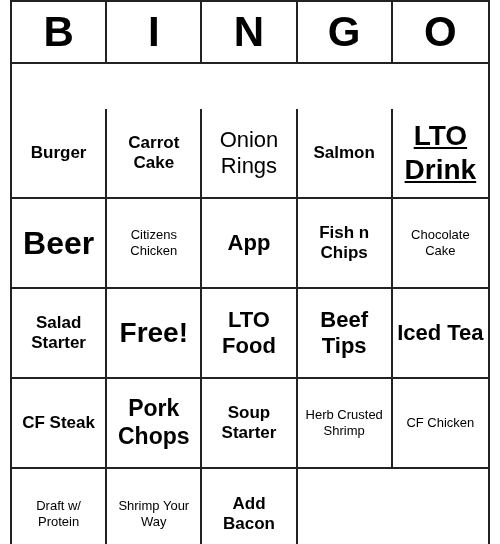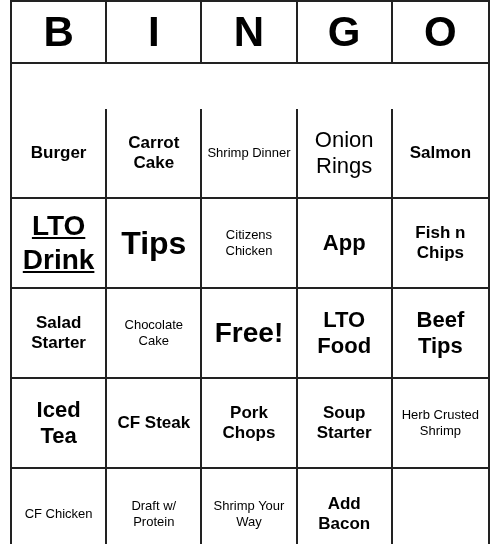--- a/index.html
+++ b/index.html
@@ -69,66 +69,63 @@
       <div class="bingo-header-cell">O</div>
     </div>
   <div class="bingo-grid">
   <div class="bingo-cell">
         <span style="font-size: 17px; font-weight: bold;">Burger</span>
       </div>
       <div class="bingo-cell">
         <span style="font-size: 17px; font-weight: bold;">Carrot Cake</span>
       </div>
       <div class="bingo-cell">
-        <span style="font-size: 13px;">Shrimp Dinner</span>
-      </div>
-      <div class="bingo-cell">
         <span style="font-size: 22px; font-weight: normal;">Onion Rings</span>
       </div>
       <div class="bingo-cell">
         <span style="font-size: 17px; font-weight: bold;">Salmon</span>
       </div>
       <div class="bingo-cell">
         <span style="font-size: 28px; font-weight: bold; text-decoration: underline;">LTO Drink</span>
       </div>
       <div class="bingo-cell">
-        <span style="font-size: 32px; font-weight: bold;">Tips</span>
+        <span style="font-size: 32px; font-weight: bold;">Beer</span>
       </div>
       <div class="bingo-cell">
         <span style="font-size: 13px;">Citizens Chicken</span>
       </div>
       <div class="bingo-cell">
         <span style="font-size: 22px; font-weight: bold;">App</span>
       </div>
       <div class="bingo-cell">
         <span style="font-size: 17px; font-weight: bold;">Fish n Chips</span>
       </div>
       <div class="bingo-cell">
-        <span style="font-size: 17px; font-weight: bold;">Salad Starter</span>
+        <span style="font-size: 13px;">Chocolate Cake</span>
       </div>
       <div class="bingo-cell">
-        <span style="font-size: 13px;">Chocolate Cake</span>
+        <span style="font-size: 17px; font-weight: bold;">Salad Starter</span>
       </div>
       <div class="bingo-cell">
         <span style="font-size: 28px; font-weight: bold;">Free!</span>
       </div>
       <div class="bingo-cell">
         <span style="font-size: 22px; font-weight: bold;">LTO Food</span>
       </div>
       <div class="bingo-cell">
         <span style="font-size: 22px; font-weight: bold;">Beef Tips</span>
       </div>
       <div class="bingo-cell">
         <span style="font-size: 22px; font-weight: bold;">Iced Tea</span>
       </div>
       <div class="bingo-cell">
         <span style="font-size: 17px; font-weight: bold;">CF Steak</span>
       </div>
       <div class="bingo-cell">
-        <span style="font-size: 17px; font-weight: bold;">Pork Chops</span>
+        <span style="font-size: 23px; font-weight: bold;">Pork Chops</span>
       </div>
       <div class="bingo-cell">
         <span style="font-size: 17px; font-weight: bold;">Soup Starter</span>
       </div>
       <div class="bingo-cell">
         <span style="font-size: 13px;">Herb Crusted Shrimp</span>
       </div>
       <div class="bingo-cell">
         <span style="font-size: 13px;">CF Chicken</span>
       </div>

